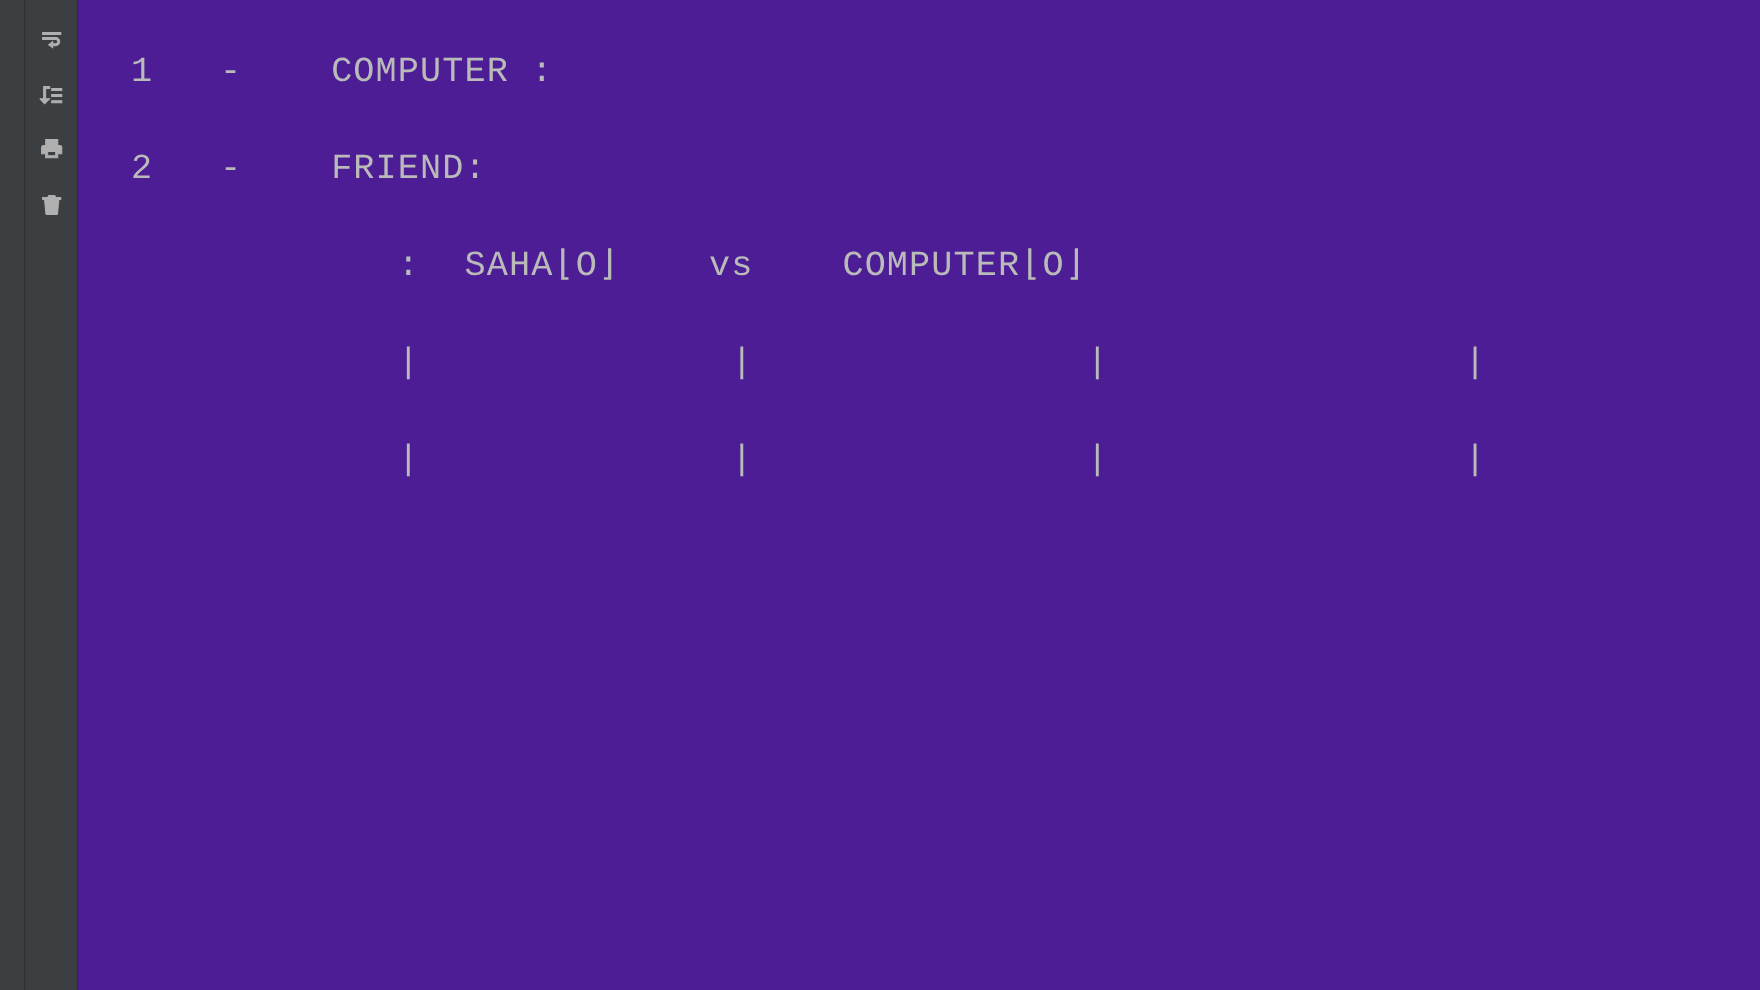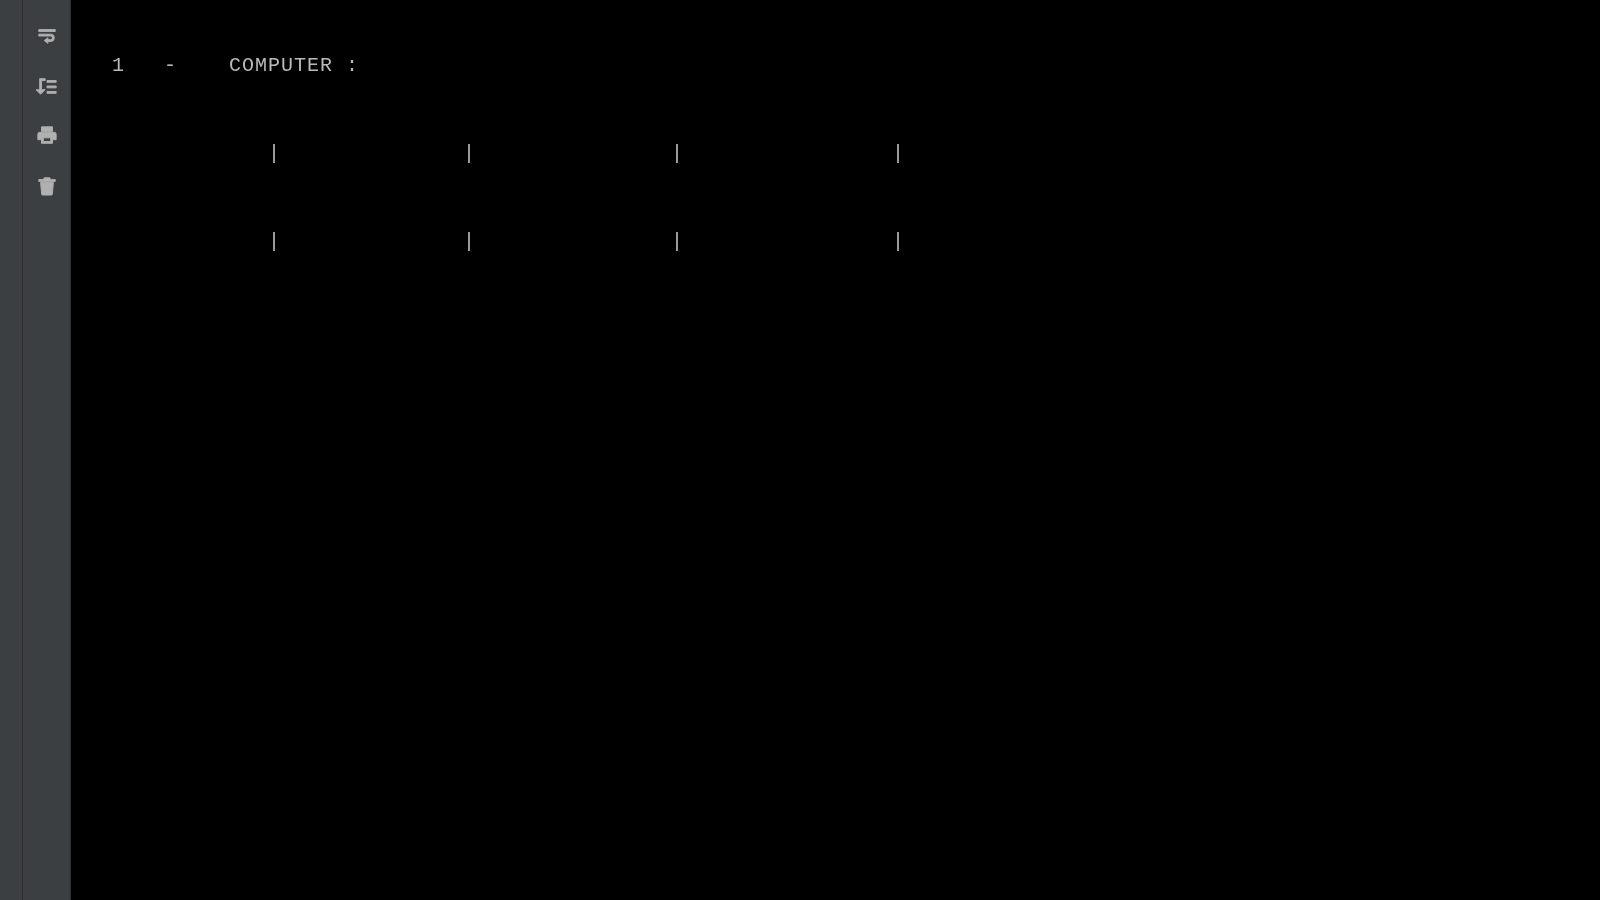--- a/index.html
+++ b/index.html
@@ -46,25 +46,25 @@
   .tool-btn svg {
     width: 22px;
     height: 22px;
     fill: #b0b0b0;
     stroke: #b0b0b0;
   }
   .console {
     flex: 1;
     padding: 0 0 0 28px;
     box-sizing: border-box;
-    font-size: 20px;
+    font-size: 32px;
     line-height: 44px;
     letter-spacing: 1px;
     white-space: pre;
-    background: #000000;
+    background: #4c1d95;
   }
   .line { display: block; }
   .green { color: #4e9a4e; font-style: italic; }
   .green-plain { color: #4e9a4e; }
 </style>
 </head>
 <body>
 
 <div class="root">
 
@@ -96,20 +96,22 @@
       <span>
         <svg viewBox="0 0 24 24">
             <path d="M9 3h6l1 2h5v2H3V5h5l1-2zM5 8h14l-1.2 13a1 1 0 0 1-1 .9H7.2a1 1 0 0 1-1-.9L5 8z"></path>
           </svg>
       </span>
     </div>
   </div>
 
   <div class="console">
 <span class="line"> <span>1</span>   <span>-</span>    <span>COMPUTER :</span></span>
+<span class="line"> <span>2</span>   <span>-</span>    <span>FRIEND:</span></span>
+<span class="line"><span>             :  </span><span>SAHA⌊O⌋</span><span>    vs    </span><span>COMPUTER⌊O⌋</span></span>
 <span class="line">             |              |               |                |</span>
 <span class="line">             |              |               |                |</span>
 
 
 
 
 
 
 
 

